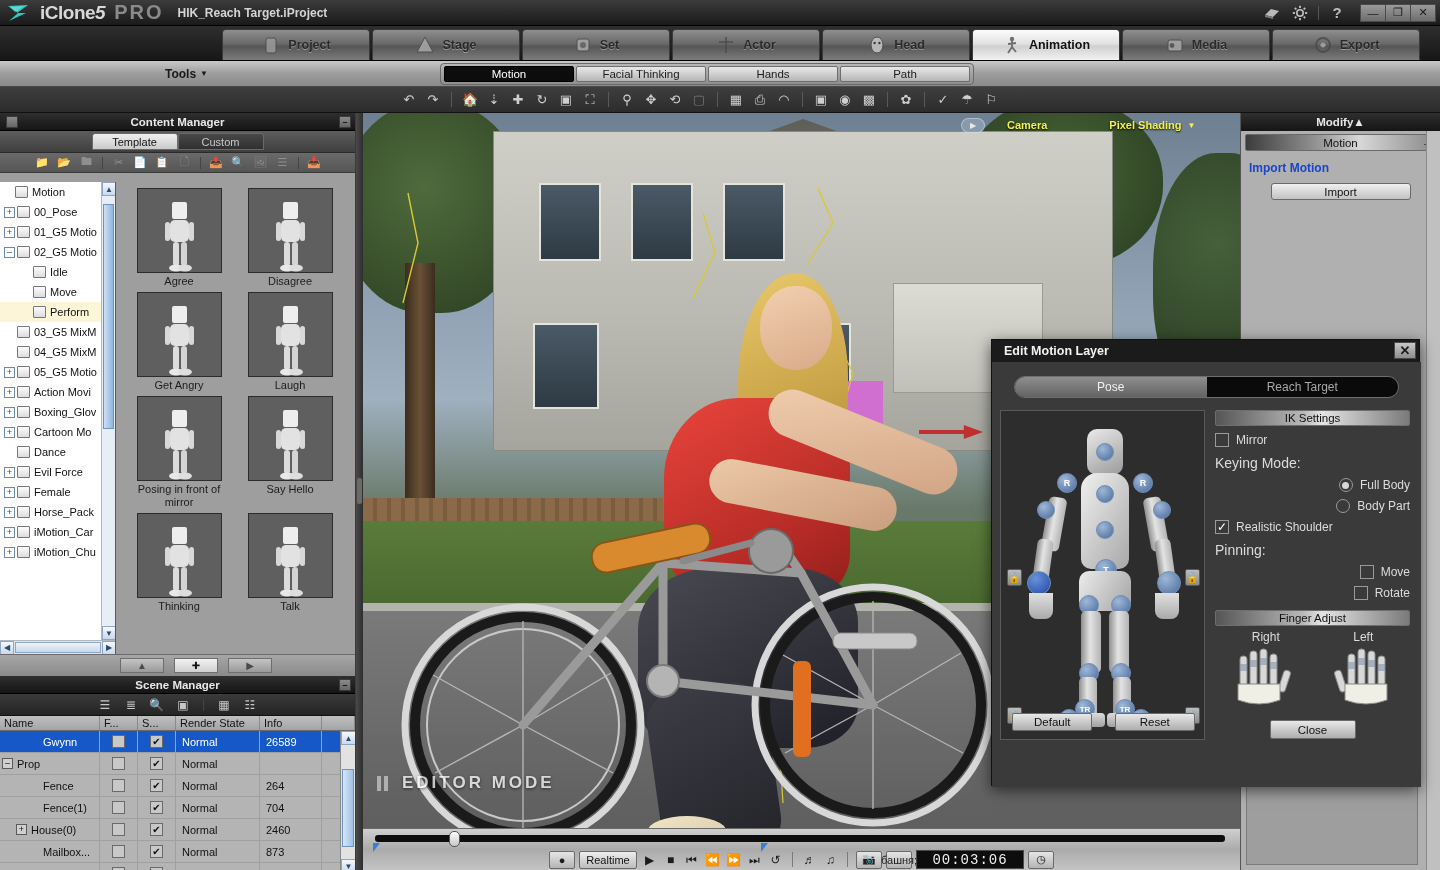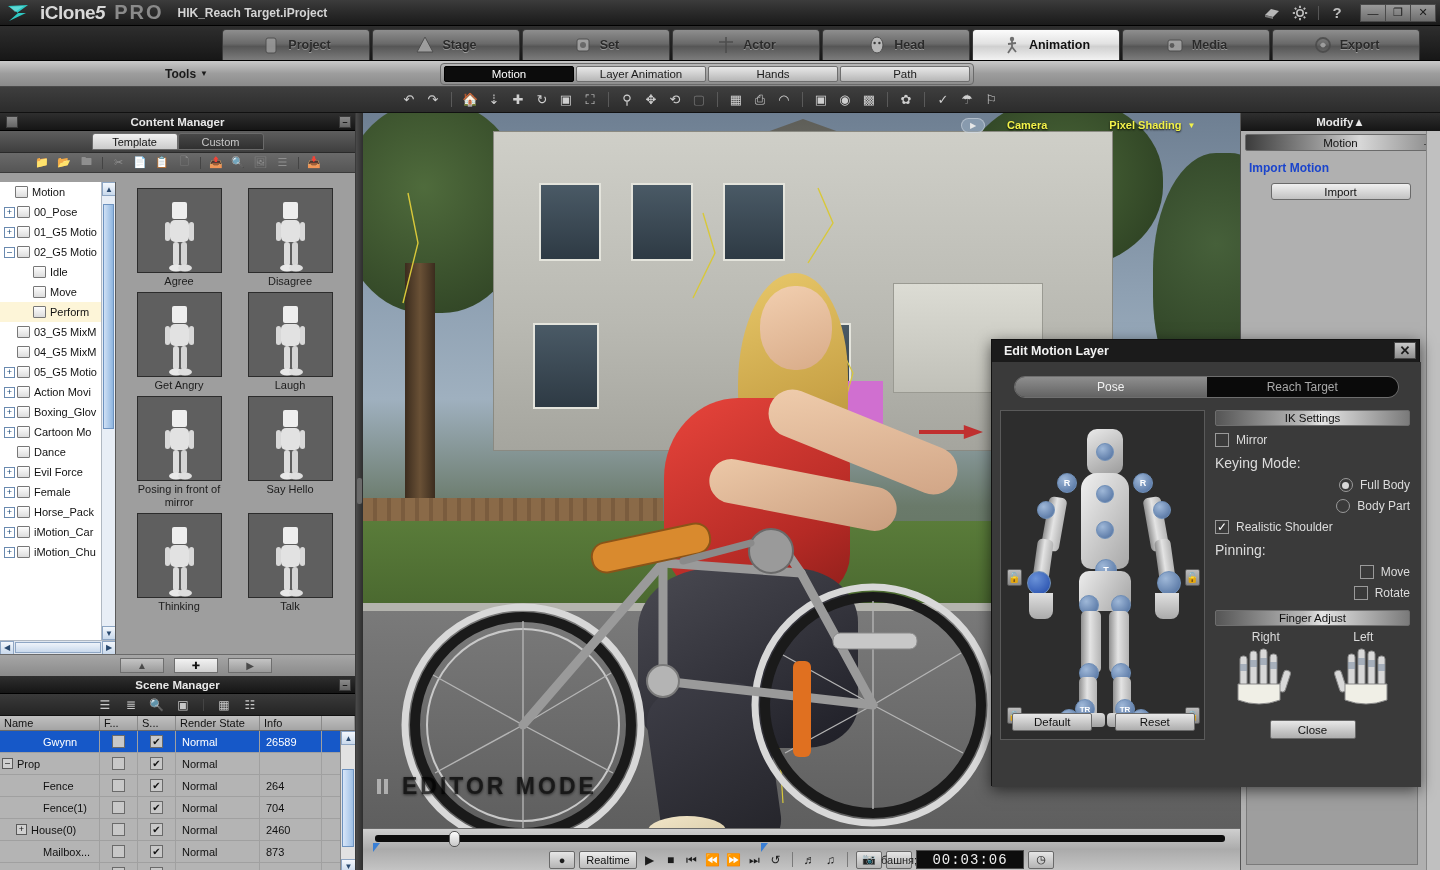--- a/index.html
+++ b/index.html
@@ -268,21 +268,21 @@
   }
   .cam-pill { width:24px;height:15px;border-radius:8px;
     background:rgba(160,180,200,.5); border:1px solid rgba(255,255,255,.35);
     display:flex;align-items:center;justify-content:center;color:#e8e8e8;font-size:8px; }
   .cam-lbl { color:#f2f24a; font-size:11px; font-weight:bold; margin-left:22px; text-shadow:0 1px 2px #000;}
   .shade-lbl { color:#f2f24a; font-size:11px; font-weight:bold; margin-left:62px; text-shadow:0 1px 2px #000;}
   .shade-arrow { color:#f2f24a; font-size:8px; margin-left:6px; }
 
   .editor-mode {
     position:absolute; left:14px; top:660px; display:flex; align-items:center; gap:14px;
-    color:#000000; font-size:23px; letter-spacing:3px; font-weight:bold;
+    color:#ffffff; font-size:17px; letter-spacing:3px; font-weight:bold;
     text-shadow:0 1px 3px rgba(0,0,0,.8); opacity:.75;
   }
   .pause-ic { display:flex; gap:3px; }
   .pause-ic i { width:4px;height:15px;background:#c8c8c8; display:block; }
 
   
   .timeline { position:absolute; left:363px; top:715px; width:877px; height:42px;
     background: linear-gradient(180deg,#cfcfcf 0%,#ababab 50%,#c4c4c4 100%);
     border-top:1px solid #6a6a6a; }
   .tl-track { position:absolute; left:12px; top:6px; width:850px; height:7px;
@@ -502,21 +502,21 @@
    </div>
   </div>
 
 <div class="subrow">
   <div class="tools-btn">
     <span>Tools</span>
     <span style="font-size:8px;">▼</span>
   </div>
   <div class="subtabs" id="subTabs">
       <div class="stab active">Motion</div>
-      <div class="stab">Layer Animation</div>
+      <div class="stab">Facial Thinking</div>
       <div class="stab">Hands</div>
       <div class="stab">Path</div>
     </div>
 </div>
 
 <div class="icontoolbar">
   <div class="tbi">↶</div>
   <div class="tbi">↷</div>
   <div class="tbsep"></div>
   <div class="tbi">🏠</div>

